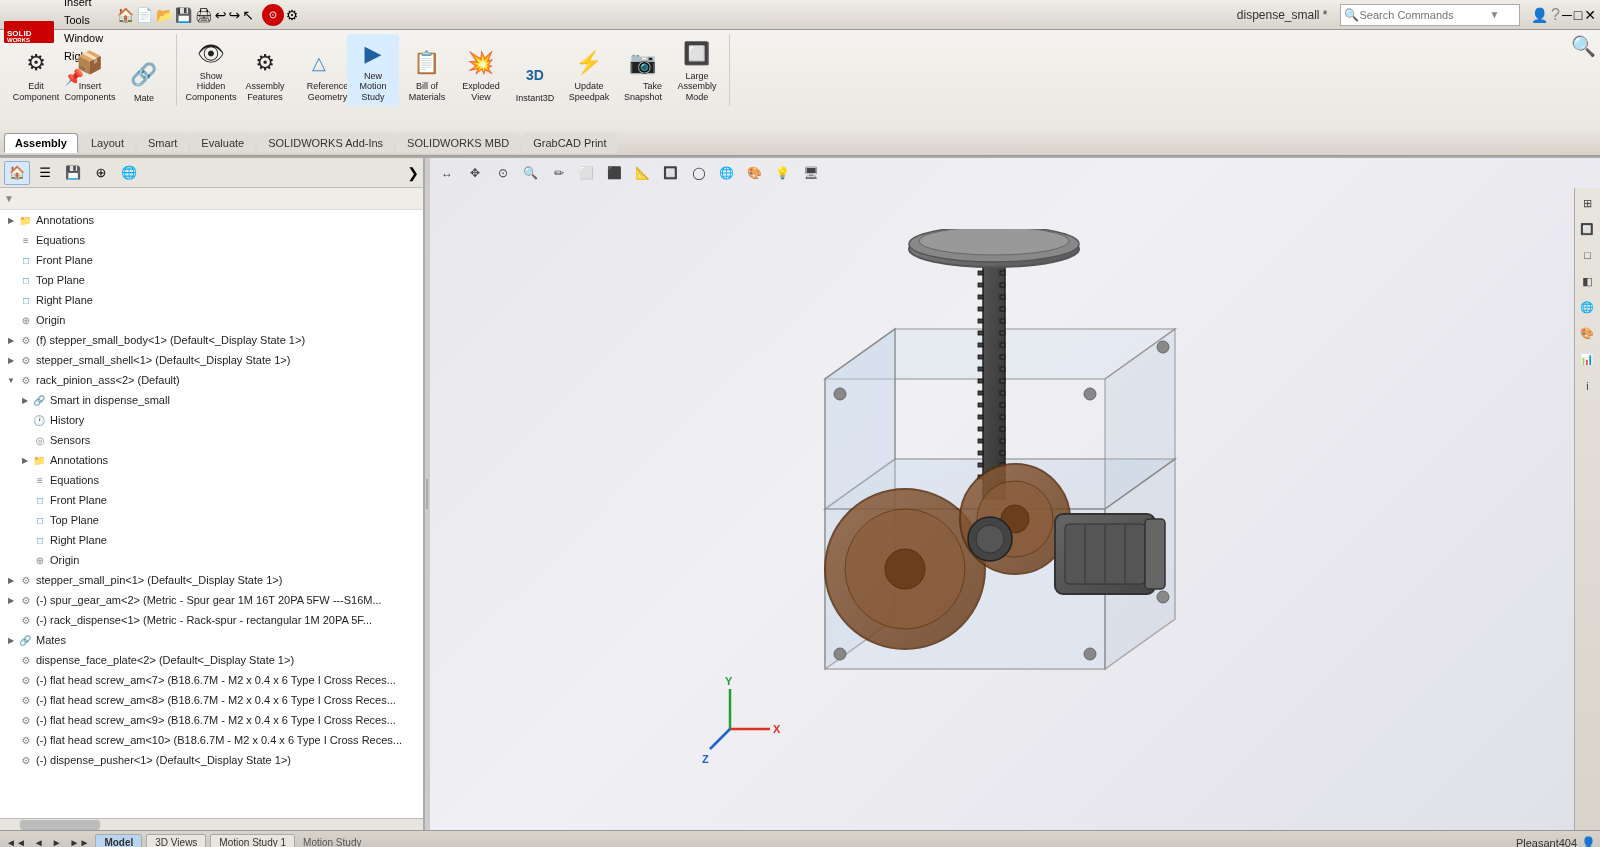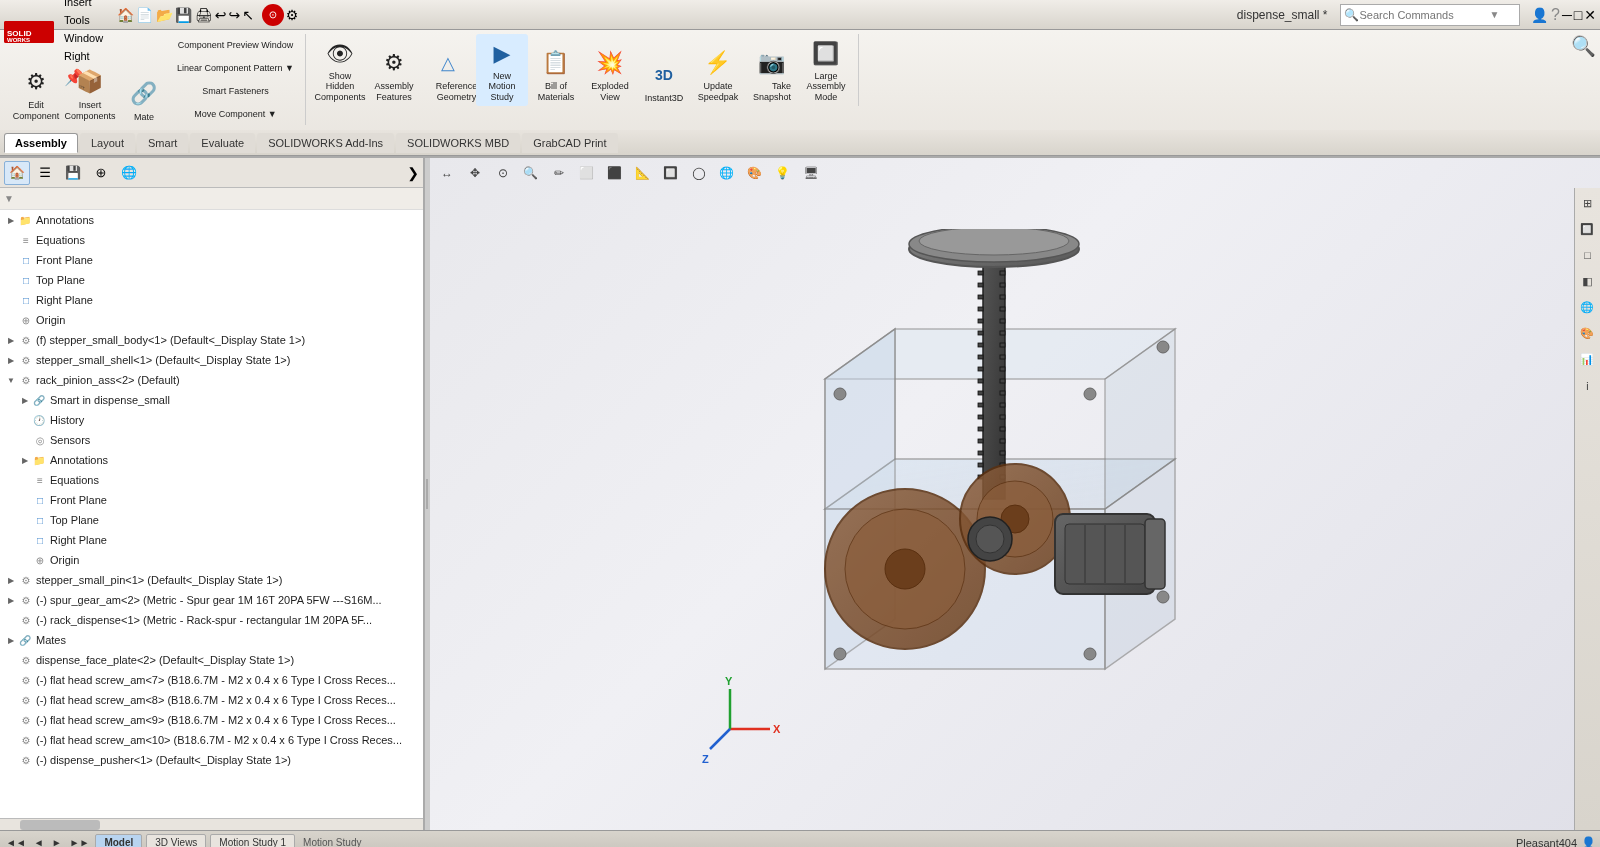--- a/index.html
+++ b/index.html
@@ -206,26 +206,20 @@
           <div class="btn-icon" style="display:flex;align-items:center;justify-content:center;font-size:22px;">⚙</div>
           <span style="font-size:9px;text-align:center;line-height:1.2;">Edit<br>Component</span>
         </div>
         <div class="ribbon-btn">
           <div class="btn-icon" style="display:flex;align-items:center;justify-content:center;font-size:22px;color:#2060a0;">📦</div>
           <span style="font-size:9px;text-align:center;line-height:1.2;">Insert<br>Components</span>
         </div>
         <div class="ribbon-btn">
           <div class="btn-icon" style="display:flex;align-items:center;justify-content:center;font-size:22px;">🔗</div>
           <span style="font-size:9px;text-align:center;">Mate</span>
-        </div>
-        <div style="display:flex;flex-direction:column;gap:1px;">
-          <div class="ribbon-btn-small">Component Preview Window</div>
-          <div class="ribbon-btn-small">Linear Component Pattern ▼</div>
-          <div class="ribbon-btn-small">Smart Fasteners</div>
-          <div class="ribbon-btn-small">Move Component ▼</div>
         </div>
       </div>
     </div>
 
     <div class="ribbon-group">
       <div class="ribbon-group-items">
         <div class="ribbon-btn">
           <div class="btn-icon" style="display:flex;align-items:center;justify-content:center;font-size:22px;">👁</div>
           <span style="font-size:9px;text-align:center;line-height:1.2;">Show<br>Hidden<br>Components</span>
         </div>

